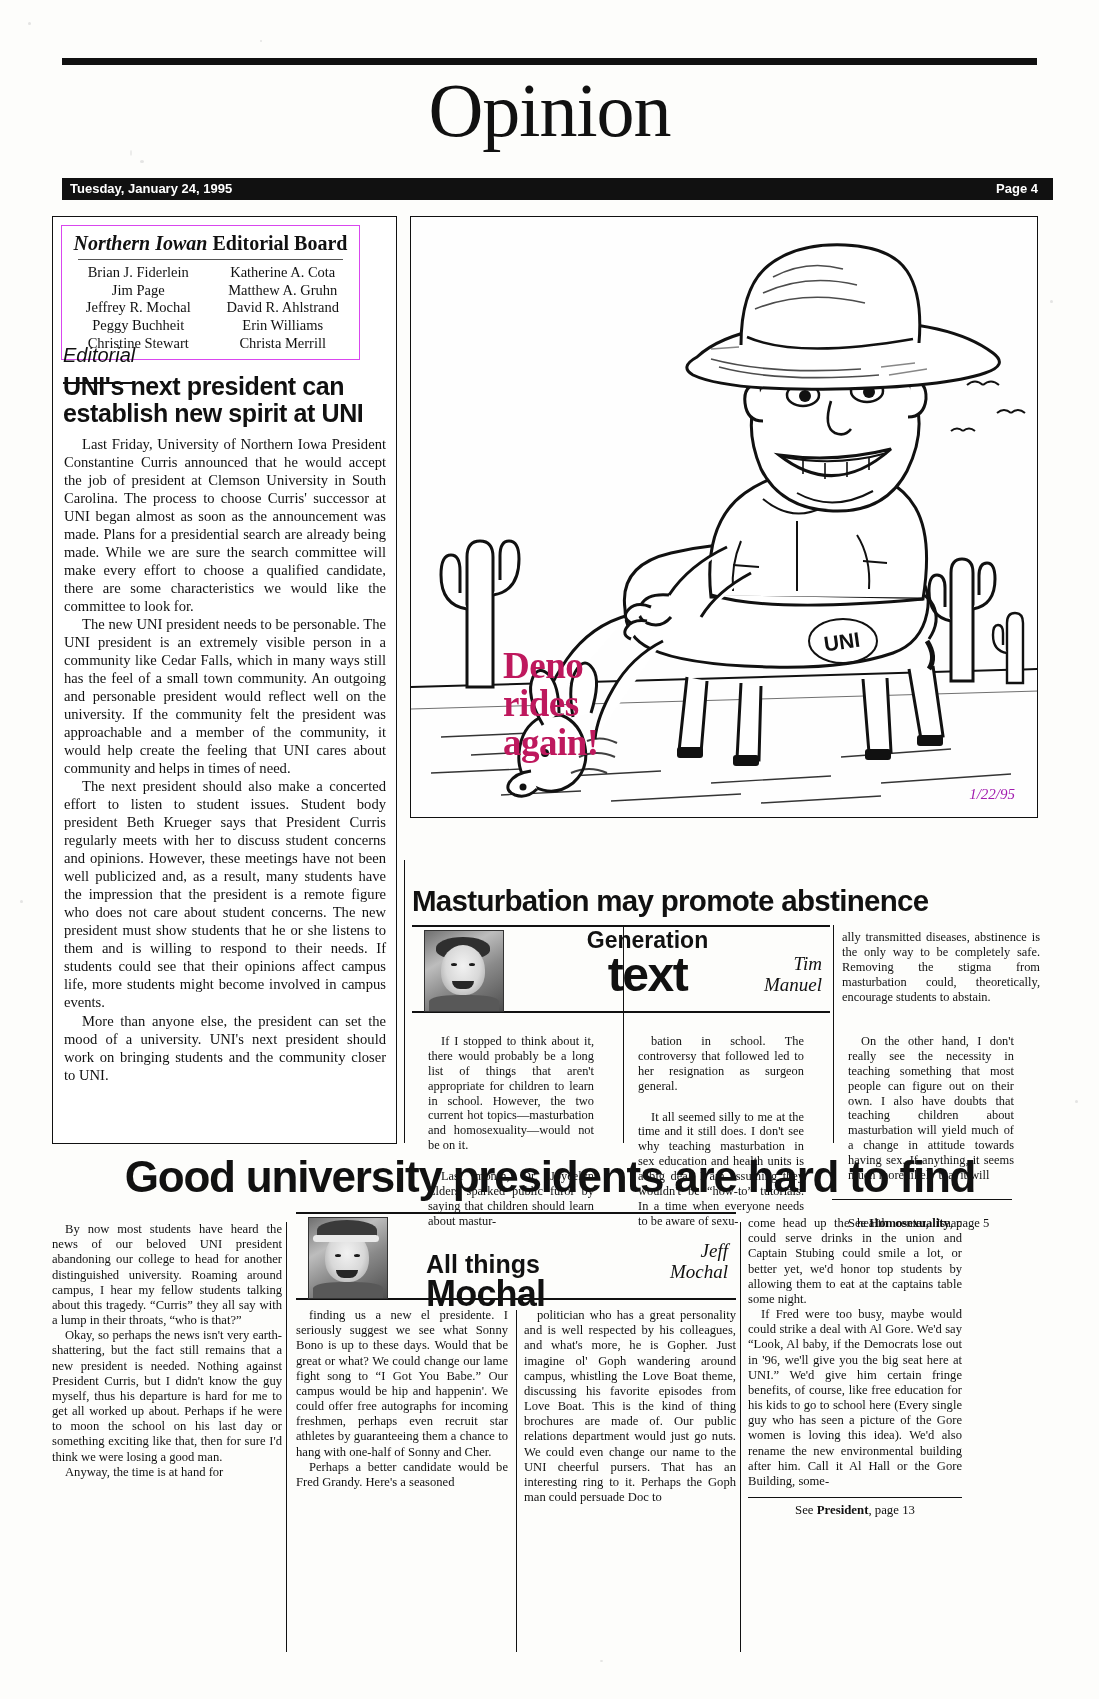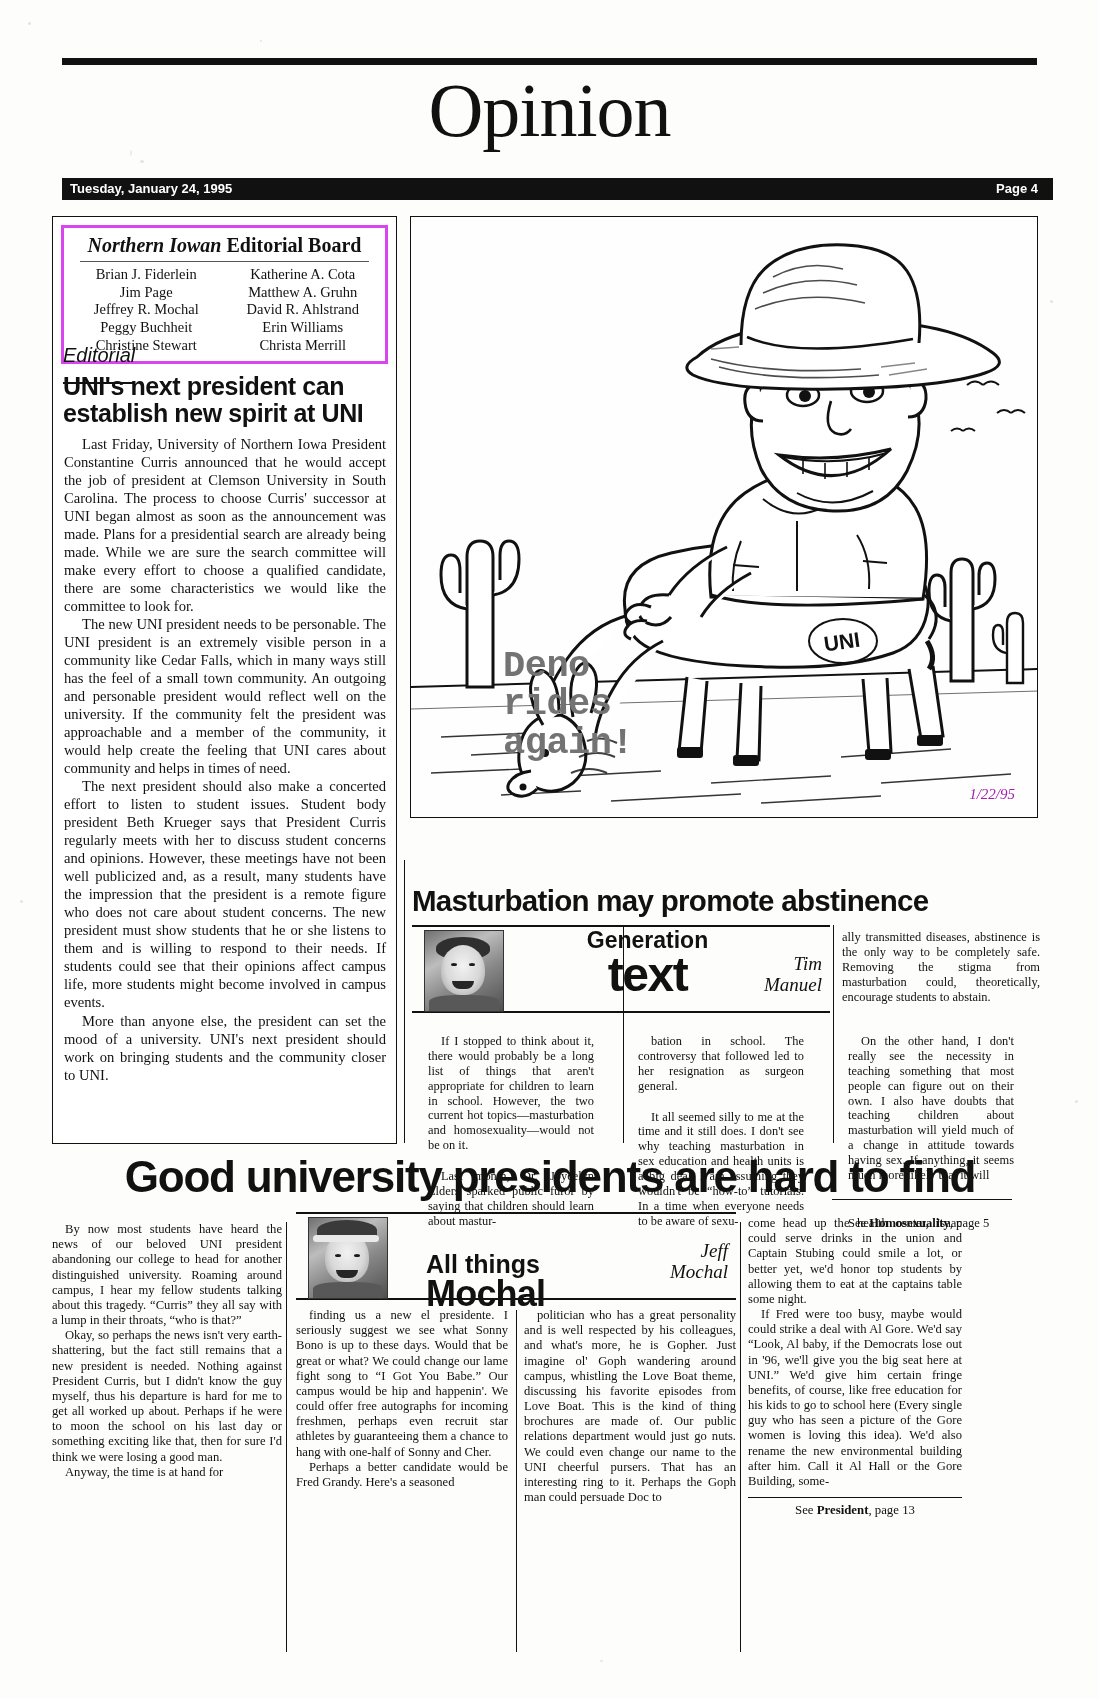--- a/index.html
+++ b/index.html
@@ -66,23 +66,23 @@
     left: 52px; top: 216px;
     width: 345px;
     height: 928px;
     border: 1.5px solid #111;
     box-sizing: border-box;
     background: #fff;
   }
   .board-box {
     position: absolute;
     left: 8px; top: 8px;
-    width: 327px;
+    width: 299px;
     box-sizing: border-box;
-    border: 3px solid #d946ef;
+    border: 1px solid #d946ef;
     padding: 6px 4px 7px 4px;
   }
   .board-title {
     text-align: center;
     font-size: 20px;
     font-weight: bold;
     font-family: "Liberation Serif", serif;
     padding-bottom: 3px;
   }
   .board-title i { font-style: italic; }
@@ -130,26 +130,26 @@
     left: 410px; top: 216px;
     width: 628px; height: 602px;
     border: 1.5px solid #111;
     box-sizing: border-box;
     background: #fff;
     overflow: hidden;
   }
   .cartoon-caption {
     position: absolute;
     left: 92px; top: 430px;
-    font-family: Liberation Mono, monospace;
+    font-family: Liberation Serif, serif;
     font-weight: bold;
     font-size: 37px;
     line-height: 1.04;
     letter-spacing: -0.5px;
-    color: #737373;
+    color: #be185d;
   }
   .artist-sig {
     position: absolute;
     right: 22px; bottom: 14px;
     font-family: "Liberation Serif", serif;
     font-style: italic;
     font-size: 15px;
     color: #a21caf;
   }
 

